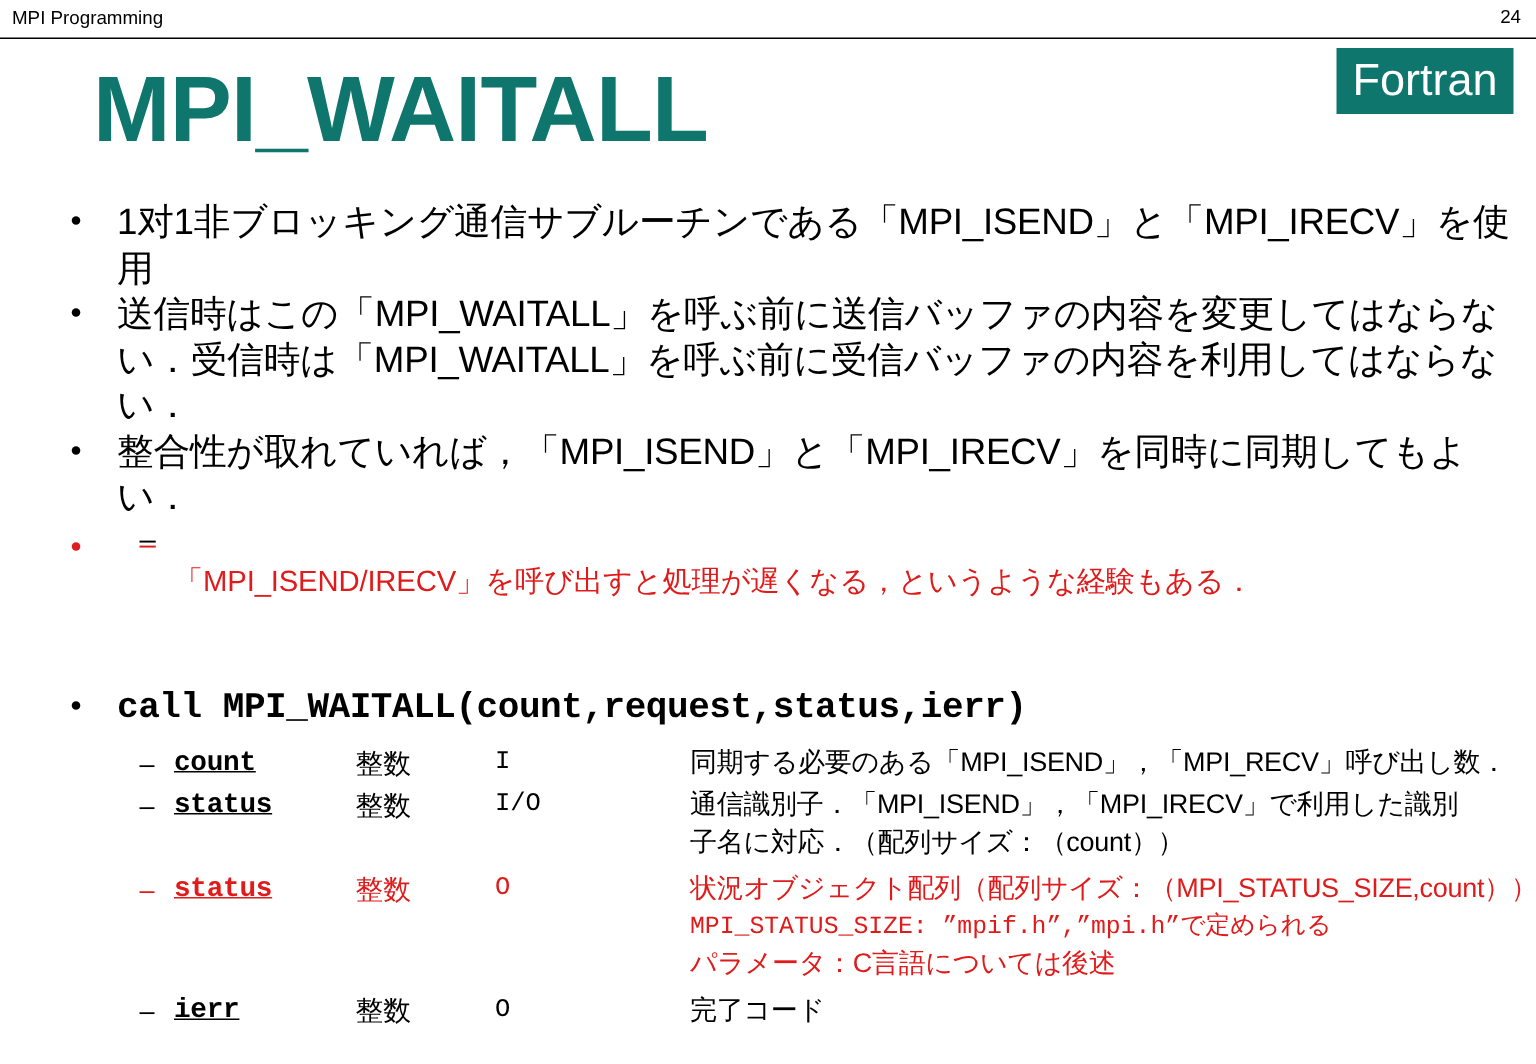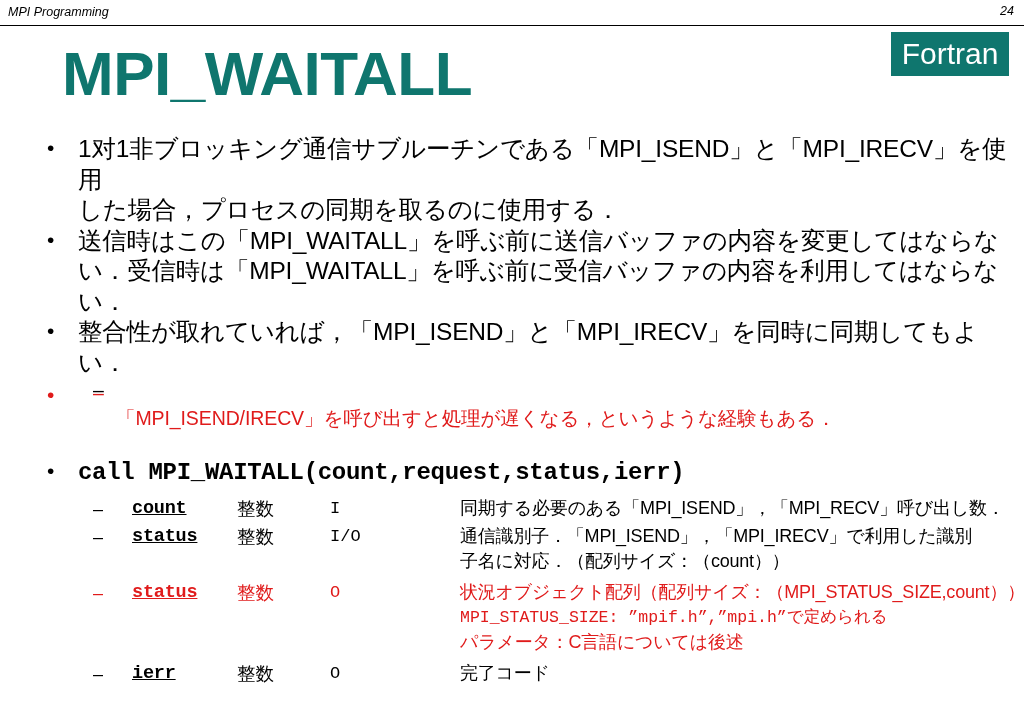--- a/index.html
+++ b/index.html
@@ -18,21 +18,20 @@
 
   
   .header {
     position: absolute;
     top: 0;
     left: 0;
     width: 1024px;
     height: 26px;
     border-bottom: 1px solid #000000;
     box-sizing: border-box;
-    font-style: italic;
   }
   .header-title {
     position: absolute;
     left: 8px;
     top: 5px;
     font-size: 12.5px;
     line-height: 14px;
     color: #000000;
   }
   .page-number {
@@ -162,21 +161,21 @@
   }
   .prow .dash {
     position: absolute;
     left: 53px;
     top: 0px;
     font-size: 18px;
     line-height: 26px;
   }
   .prow .pname {
     position: absolute;
-    left: 92px;
+    left: 76px;
     top: 0px;
     font-size: 18.5px;
     line-height: 26px;
     font-family: "Liberation Mono", "DejaVu Sans Mono", monospace;
     font-weight: bold;
     text-decoration: underline;
     letter-spacing: -0.2px;
   }
   .prow .ptype {
     position: absolute;
@@ -220,21 +219,20 @@
   <span class="lang-badge-label">Fortran</span>
 </div>
 
 <div class="slide-title">MPI_WAITALL</div>
 
 <div class="content">
 
   <div class="b1 black">
     <span class="mk">•</span>
     <span>1对1非ブロッキング通信サブルーチンである「MPI_ISEND」と「MPI_IRECV」を使用</span><br>
-    <span>した場合，プロセスの同期を取るのに使用する．</span>
   </div>
 
   <div class="b1 black">
     <span class="mk">•</span>
     <span>送信時はこの「MPI_WAITALL」を呼ぶ前に送信バッファの内容を変更してはならな</span><br>
     <span>い．受信時は「MPI_WAITALL」を呼ぶ前に受信バッファの内容を利用してはならない．</span>
   </div>
 
   <div class="b1 black">
     <span class="mk">•</span>

